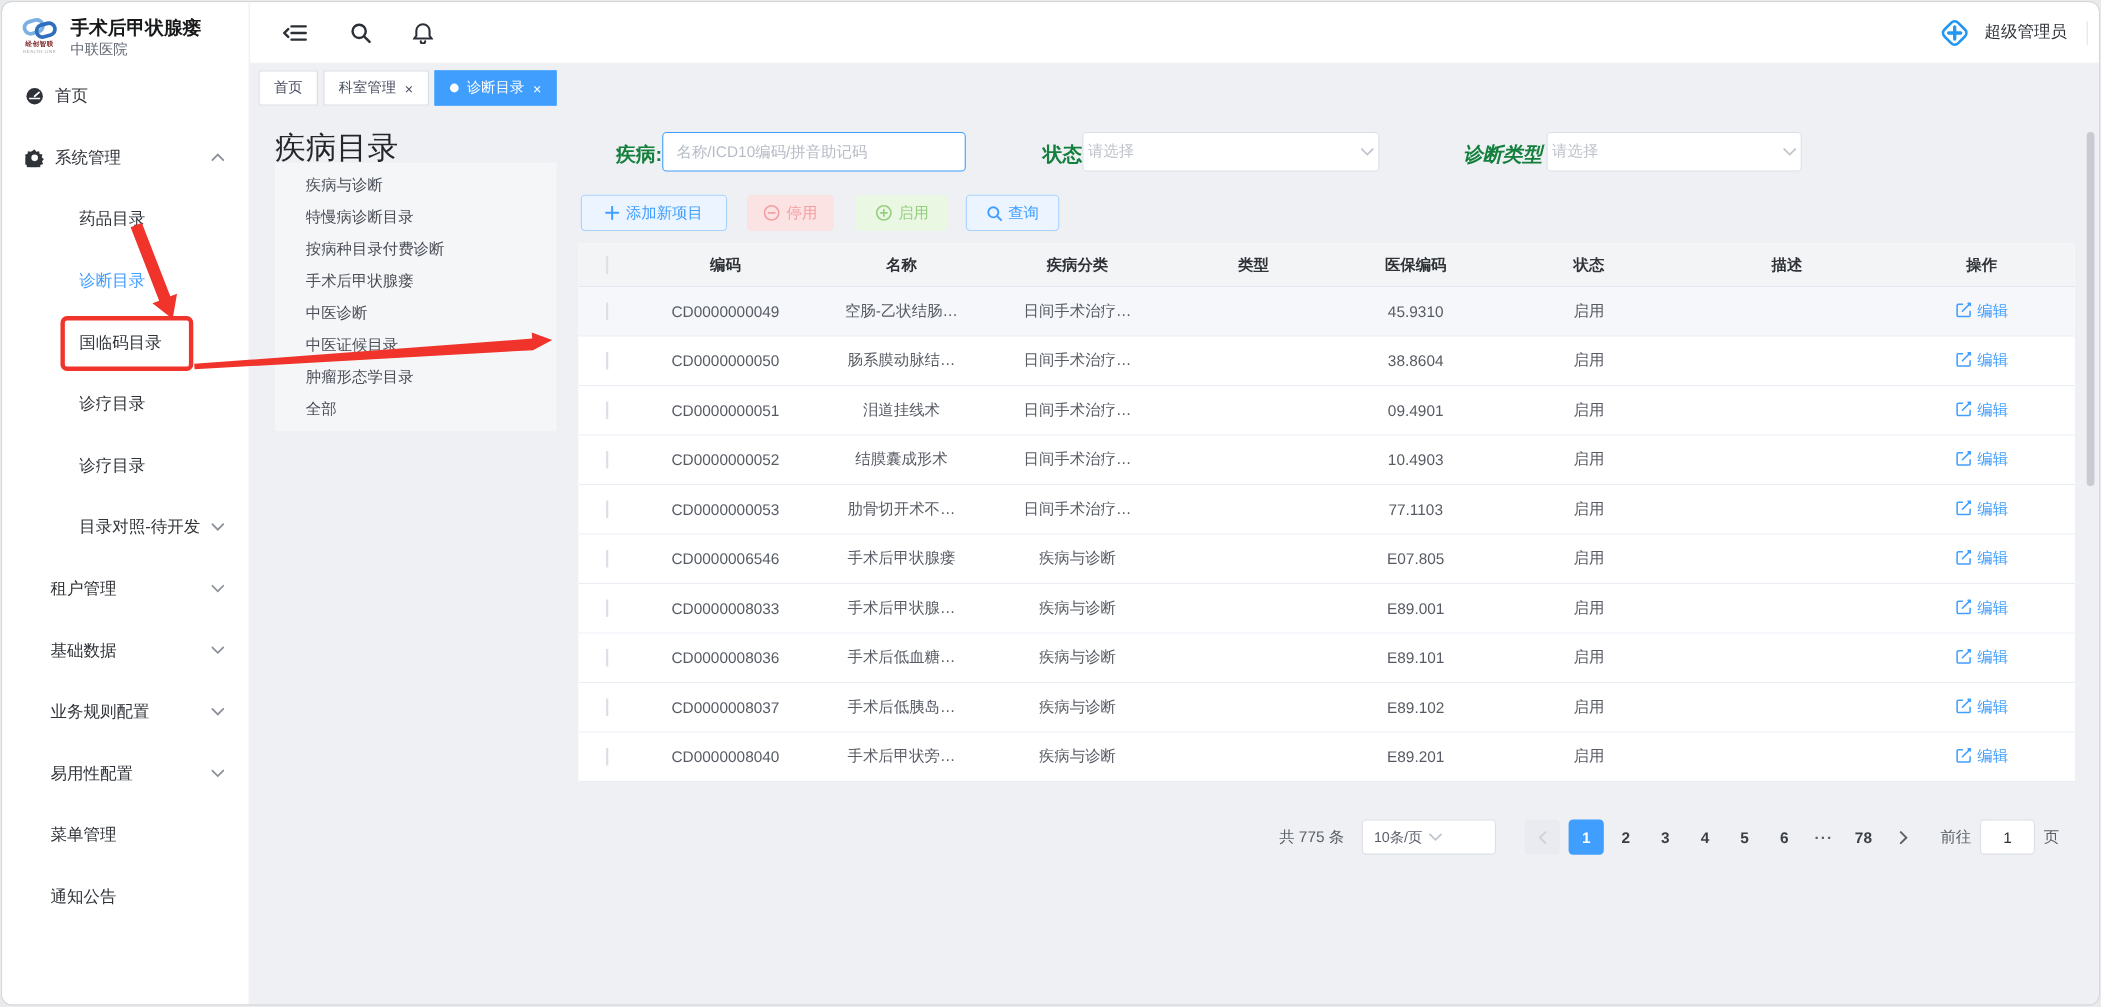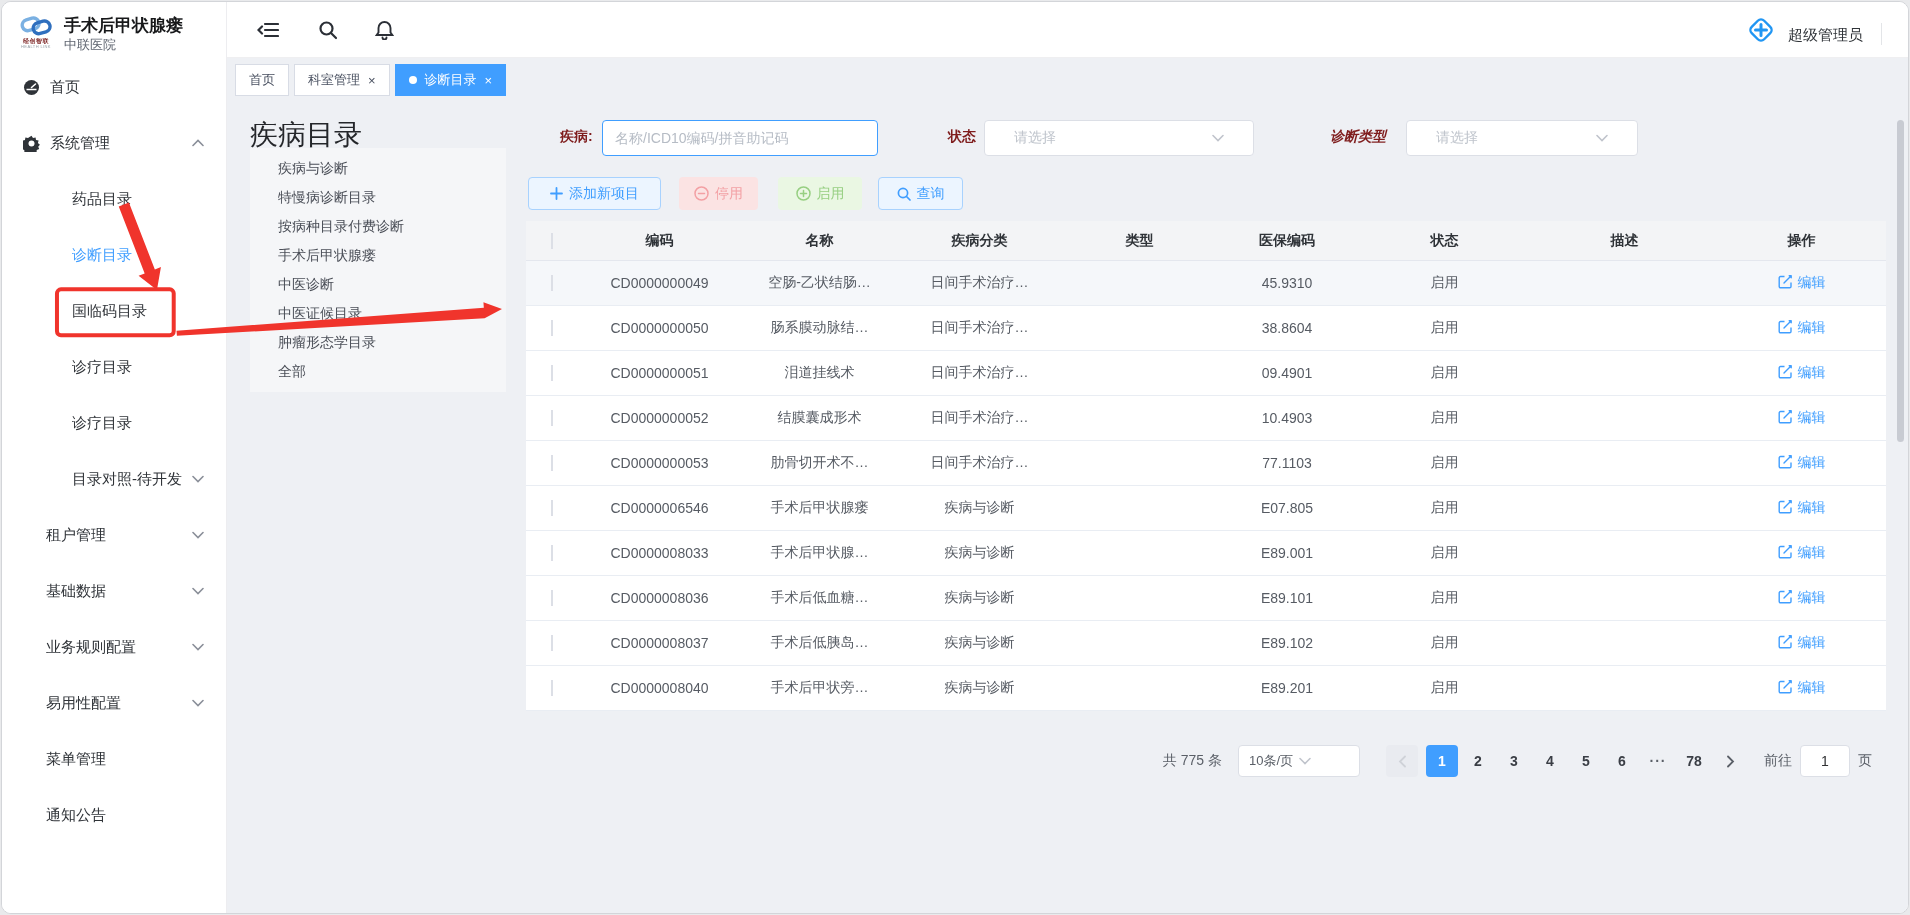--- a/index.html
+++ b/index.html
@@ -28,46 +28,46 @@
   .side-item.active { color:#409EFF; }
   .side-item .chev { position:absolute; right:22px; color:#8a8f99; display:flex; }
 
   
   .header { position:absolute; left:225px; top:0; right:0; height:56px; background:#fff;
             border-bottom:1px solid #efeff1; display:flex; align-items:center; z-index:4; }
   .hicon { display:flex; align-items:center; justify-content:center; width:34px; height:34px;
            color:#2b2f36; cursor:pointer; }
   .hicon.fold { margin-left:24px; } .hicon.search { margin-left:26px; } .hicon.bell { margin-left:22px; }
   .header .spacer { flex:1; }
-  .user-box { display:flex; align-items:flex-end; margin-right:26px; cursor:pointer; }
+  .user-box { display:flex; align-items:center; margin-right:10px; cursor:pointer; }
   .user-box .cross { display:flex; margin-right:12px; }
   .user-name { font-size:15px; color:#2f3338; }
   .user-div { width:1px; height:22px; background:#e3e5e8; margin-left:18px; }
 
   
   .main { position:absolute; left:225px; top:56px; right:0; bottom:0; background:#eef0f4; overflow:hidden; }
 
   .tabs { position:absolute; left:8px; top:6px; display:flex; gap:5px; }
   .tab { height:32px; display:flex; align-items:center; padding:0 13px; background:#fff;
          border:1px solid #d8dce5; font-size:13px; color:#495060; cursor:pointer; }
   .tab .dot { width:8px; height:8px; border-radius:50%; background:#fff; margin-right:8px; }
   .tab .x { margin-left:8px; font-size:13px; line-height:1; }
   .tab.active { background:#409EFF; border-color:#409EFF; color:#fff; }
 
   .pane-title { position:absolute; left:23px; top:58px; font-size:28px; font-weight:normal; color:#24262a; }
   .pane-list { position:absolute; left:23px; top:90px; width:256px; background:#f5f6f8; padding:6px 0; }
   .pane-item { height:29px; line-height:29px; padding-left:28px; font-size:14px; color:#4a4e57; cursor:pointer; }
 
-  .flt-label { position:absolute; top:70px; font-size:14px; font-weight:bold; color:#7f1d1d; }
+  .flt-label { position:absolute; top:70px; font-size:18px; font-weight:bold; color:#15803d; }
   .flt-input { position:absolute; top:62px; height:36px; background:#fff; border:1px solid #409EFF;
                border-radius:4px; font-size:14px; color:#303133; padding:0 12px; outline:none;
                font-family:"Liberation Sans","DejaVu Sans",sans-serif; }
   .flt-input::placeholder { color:#b6bcc5; }
   .flt-select { position:absolute; top:62px; height:36px; background:#fff; border:1px solid #dcdfe6;
-                border-radius:4px; display:flex; align-items:center; padding:0 29px; cursor:pointer;justify-content:center; }
+                border-radius:4px; display:flex; align-items:center; padding:0 4px; cursor:pointer;justify-content:center; }
   .flt-select .ph { font-size:14px; color:#bfc4cc; flex:1; }
   .flt-select .sc { color:#c0c4cc; display:flex; }
 
   .btn { position:absolute; top:119px; height:33px; border-radius:4px; display:flex; align-items:center;
          justify-content:center; font-size:14px; gap:6px; cursor:pointer; border:1px solid transparent; }
   .btn svg { display:block; }
   .btn-add    { left:301px; width:133px; background:#ecf5ff; border-color:#a8d2fe; color:#409EFF; }
   .btn-stop   { left:452px; width:79px;  background:#fbe3e3; color:#f3a0a4; }
   .btn-start  { left:551px; width:84px;  background:#eaf7e3; color:#97cf82; }
   .btn-query  { left:651px; width:85px;  background:#ecf5ff; border-color:#a8d2fe; color:#409EFF; }

